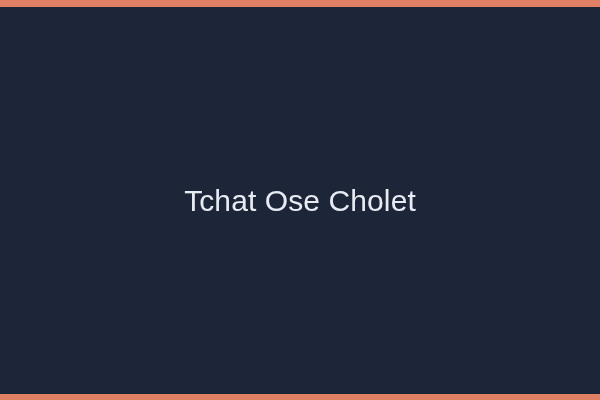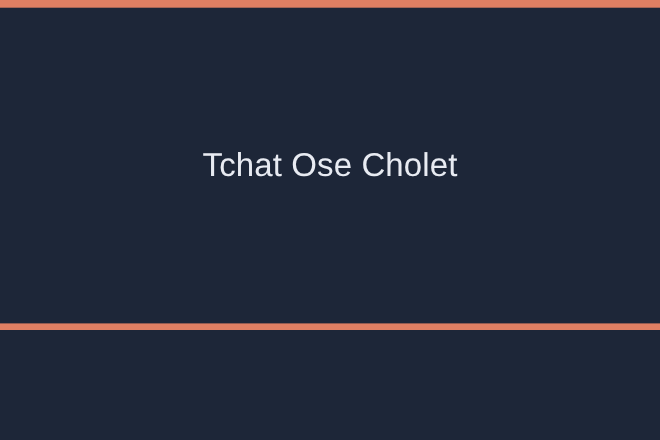--- a/index.html
+++ b/index.html
@@ -12,21 +12,21 @@
     width: 600px;
     height: 400px;
     background: #1d2638;
     font-family: "Liberation Sans", "DejaVu Sans", sans-serif;
     overflow: hidden;
   }
 
   .card {
     position: relative;
     width: 600px;
-    height: 300px;
+    height: 400px;
     background: #1d2638;
     display: flex;
     flex-direction: column;
     box-sizing: border-box;
   }
 
   .accent-bar {
     width: 100%;
     height: 7px;
     background: #df7f63;

